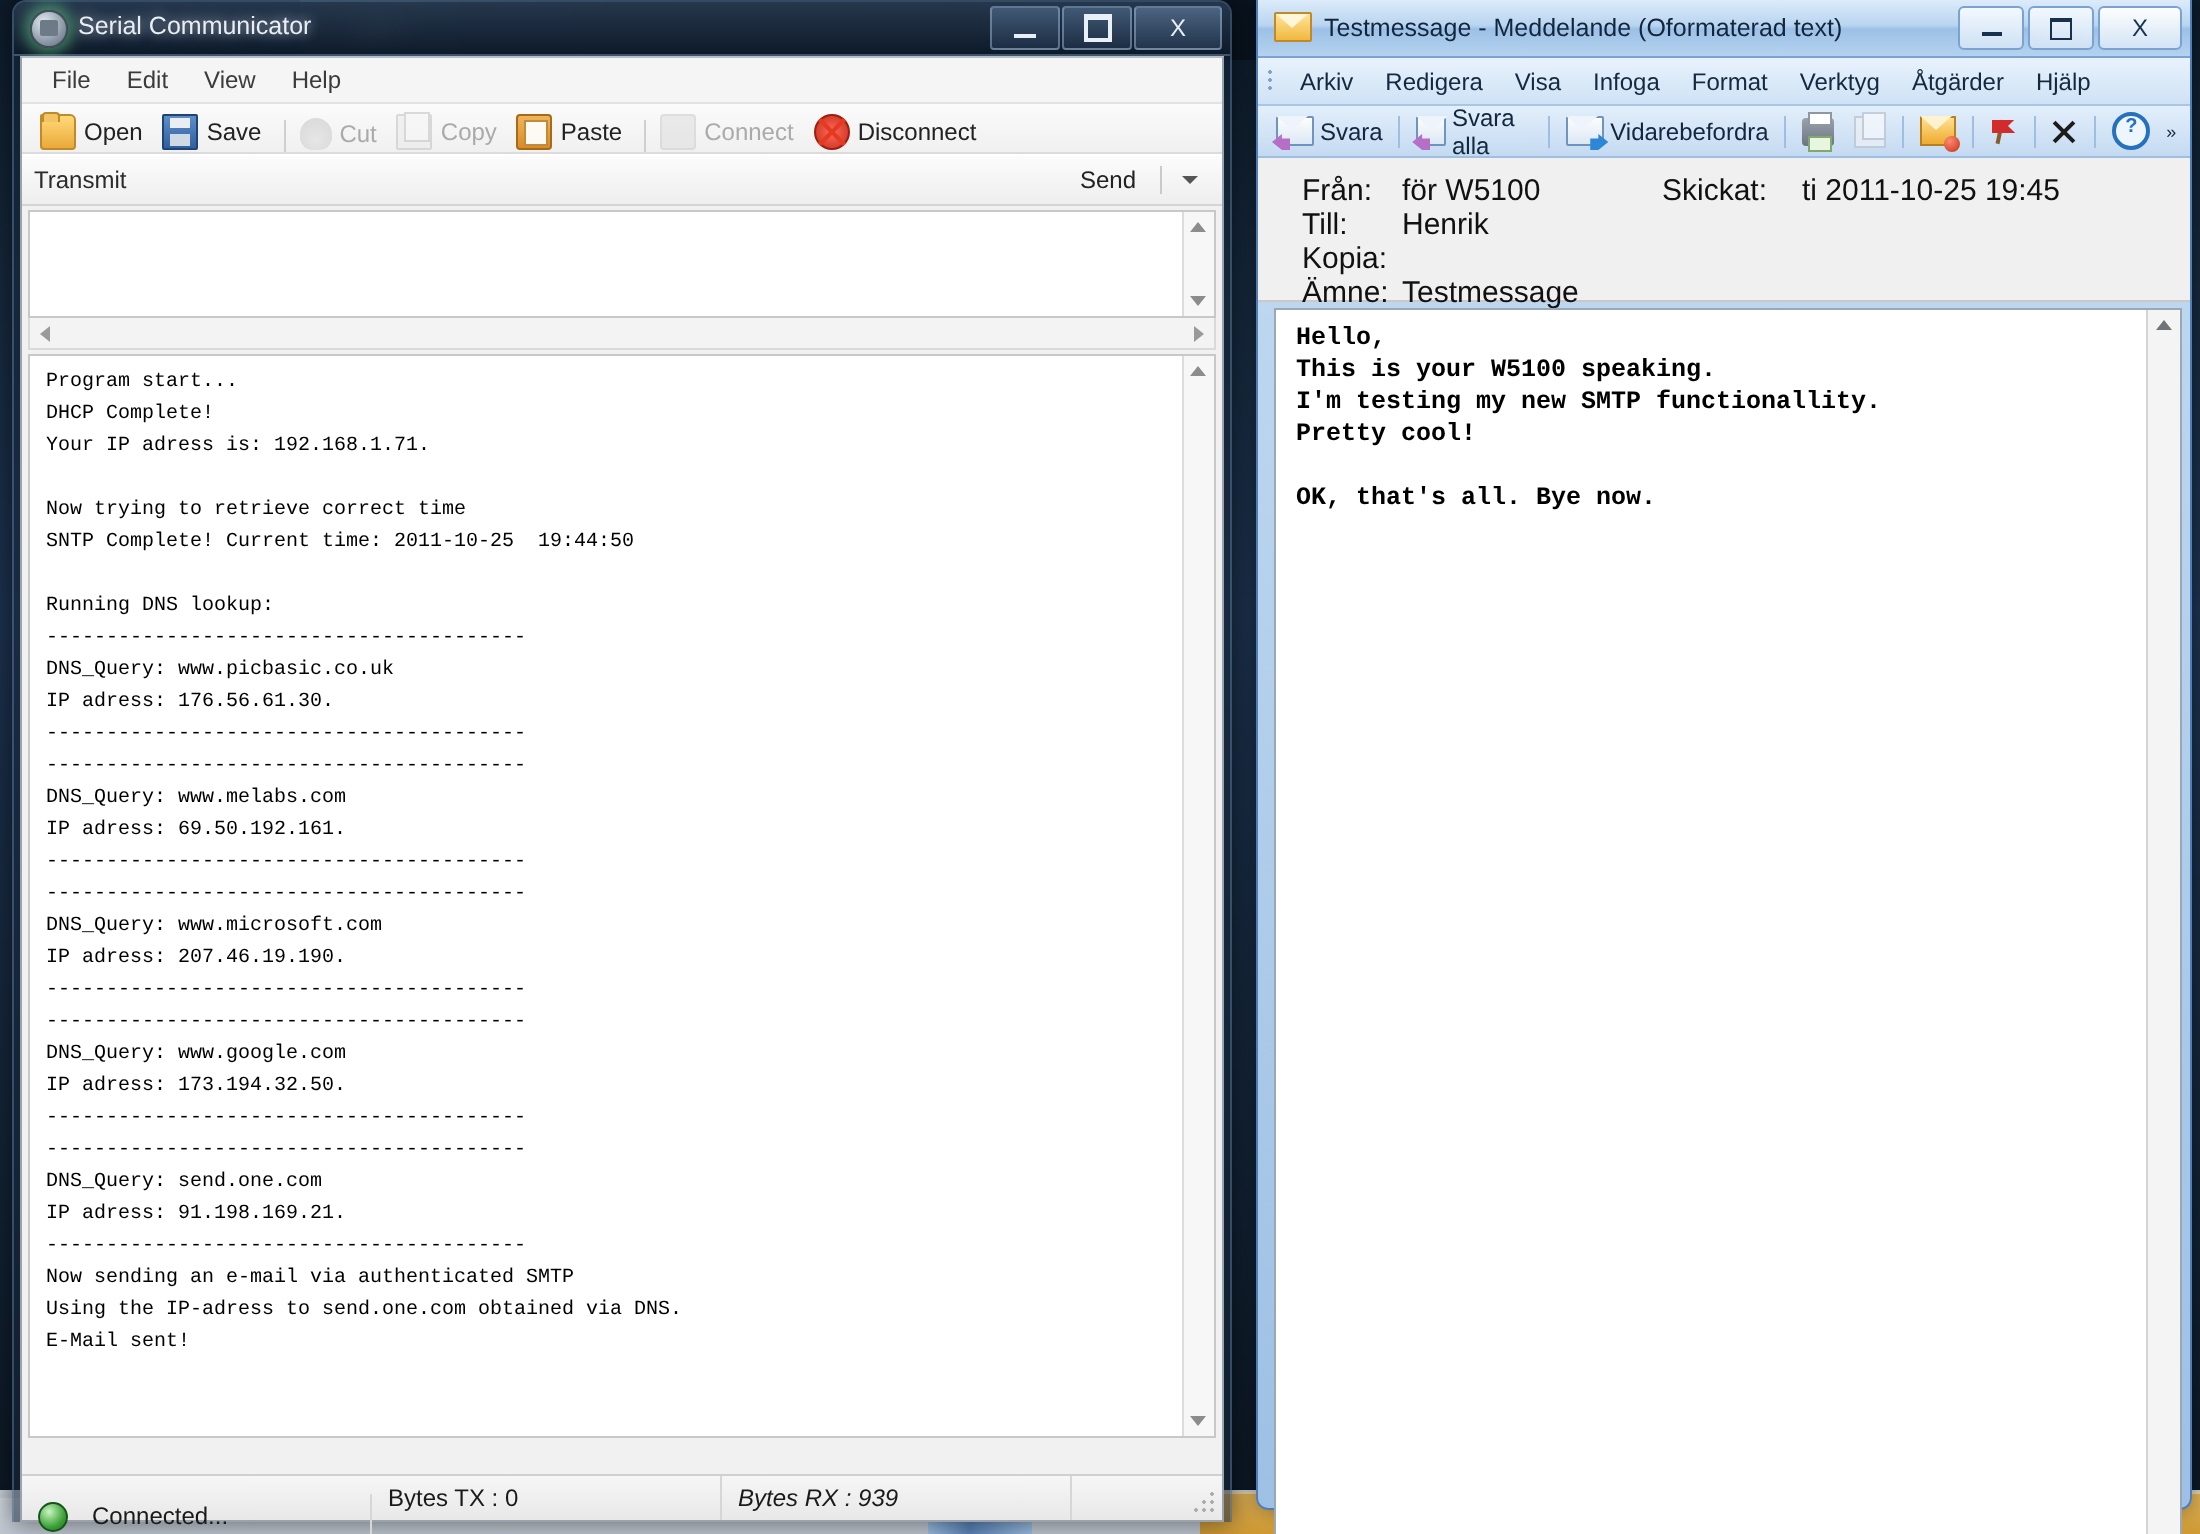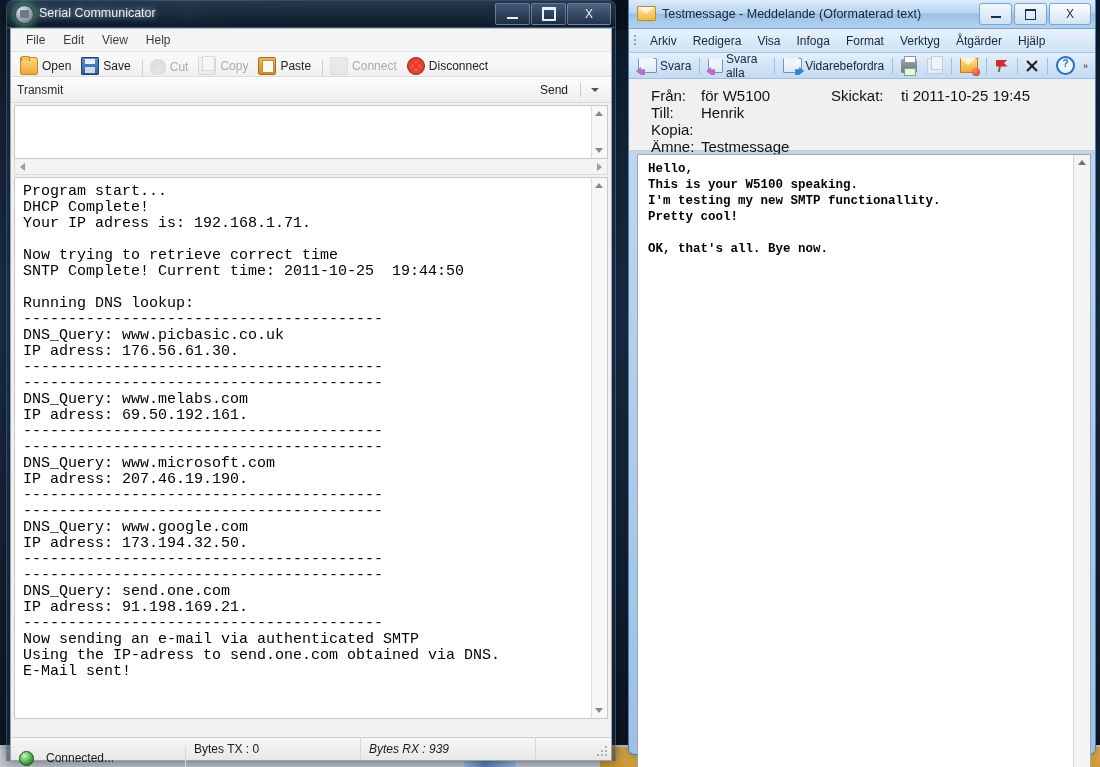--- a/index.html
+++ b/index.html
@@ -126,21 +126,21 @@
   .vscroll .up{top:5px;border-bottom:5px solid #8c8c8c;}
   .vscroll .dn{bottom:5px;border-top:5px solid #8c8c8c;}
   .hscroll{height:15px;background:#f3f3f3;border:1px solid #d9d9d9;border-top:none;margin:0 3px;position:relative;}
   .hscroll .arw{position:absolute;top:4px;width:0;height:0;border-top:4px solid transparent;border-bottom:4px solid transparent;}
   .hscroll .lf{left:5px;border-right:5px solid #9a9a9a;}
   .hscroll .rt{right:5px;border-left:5px solid #9a9a9a;}
 
   .recv-wrap{margin:2px 3px 0 3px;border:1px solid #c8c8c8;background:#fff;height:540px;position:relative;overflow:hidden;}
   .recv-text{
     font-family:"Liberation Mono","DejaVu Sans Mono",monospace;
-    font-size:15px;line-height:16px;color:#000;
+    font-size:10px;line-height:16px;color:#000;
     padding:6px 8px;white-space:pre;
   }
   .statusbar{
     position:absolute;left:0;bottom:0;width:100%;height:22px;
     background:linear-gradient(180deg,#f6f6f6,#e8e8e8);border-top:1px solid #d0d0d0;
     display:flex;align-items:center;font-size:12px;color:#1a1a1a;
   }
   .sb-cell{height:100%;display:flex;align-items:center;padding:0 8px;border-right:1px solid #d6d6d6;}
   .sb-cell.first{width:158px;gap:12px;margin-top:18px;}
   .sb-cell.c2{width:158px;}

